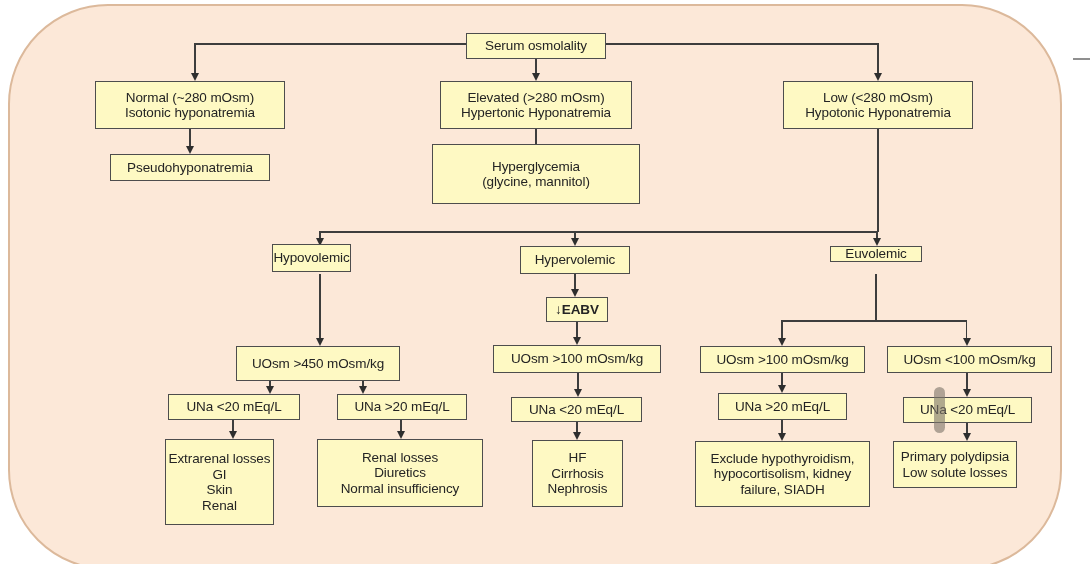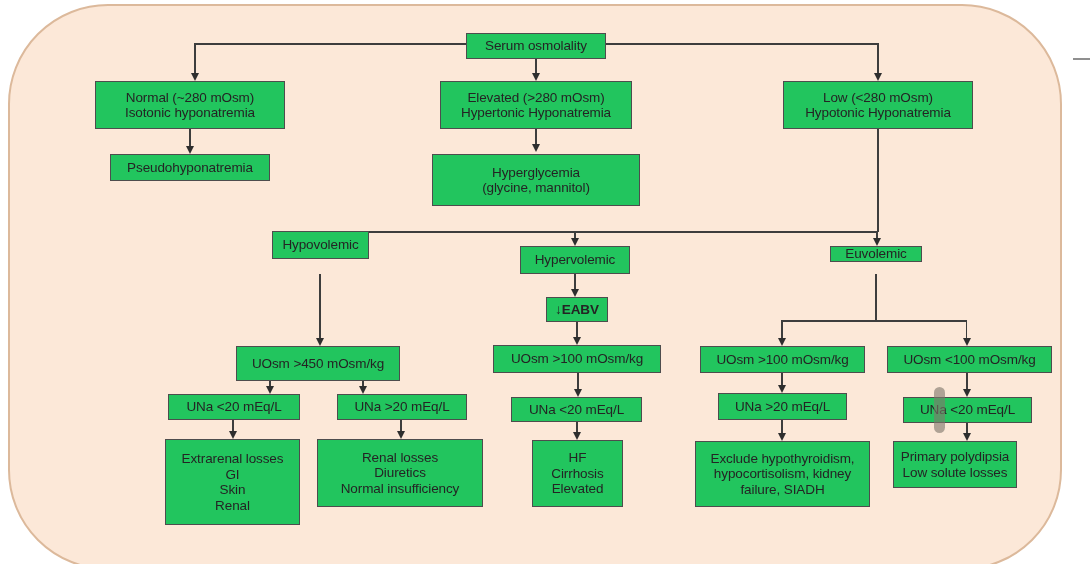--- a/index.html
+++ b/index.html
@@ -8,21 +8,21 @@
     background:#ffffff;
     font-family:"Liberation Sans","DejaVu Sans",sans-serif;
     color:#242424;
   }
   .panel{
     position:absolute;left:8px;top:4px;width:1054px;height:566px;
     background:#fce8d8;border:2px solid #dcb99b;border-radius:100px;
     box-sizing:border-box;
   }
   .node{
-    position:absolute;background:#22c55e;border:1.5px solid #4d4d4d;
+    position:absolute;background:#fef9c3;border:1.5px solid #4d4d4d;
     box-sizing:border-box;display:flex;flex-direction:column;
     justify-content:center;align-items:center;text-align:center;
     font-size:13.5px;line-height:15.5px;letter-spacing:-0.1px;
     white-space:nowrap;
   }
   .hline{position:absolute;height:1.5px;background:#3d3d3d;}
   .vline{position:absolute;width:1.5px;background:#3d3d3d;}
   .arr{
     position:absolute;width:0;height:0;
     border-left:4.5px solid transparent;border-right:4.5px solid transparent;
@@ -113,26 +113,26 @@
 
 <div class="node" style="left:783px;top:81px;width:190px;height:48px">
   <div>Low (&lt;280 mOsm)</div>
   <div>Hypotonic Hyponatremia</div>
 </div>
 
 <div class="node" style="left:110px;top:154px;width:160px;height:27px">
   <div>Pseudohyponatremia</div>
 </div>
 
-<div class="node" style="left:432px;top:154px;width:208px;height:52px">
+<div class="node" style="left:432px;top:144px;width:208px;height:60px">
   <div>Hyperglycemia</div>
   <div>(glycine, mannitol)</div>
 </div>
 
-<div class="node" style="left:272px;top:231px;width:97px;height:28px">
+<div class="node" style="left:272px;top:244px;width:79px;height:28px">
   <div>Hypovolemic</div>
 </div>
 
 <div class="node" style="left:520px;top:246px;width:110px;height:28px">
   <div>Hypervolemic</div>
 </div>
 
 <div class="node" style="left:830px;top:246px;width:92px;height:16px">
   <div>Euvolemic</div>
 </div>
@@ -146,21 +146,21 @@
 </div>
 
 <div class="node" style="left:168px;top:394px;width:132px;height:26px">
   <div>UNa &lt;20 mEq/L</div>
 </div>
 
 <div class="node" style="left:337px;top:394px;width:130px;height:26px">
   <div>UNa &gt;20 mEq/L</div>
 </div>
 
-<div class="node" style="left:165px;top:439px;width:135px;height:86px">
+<div class="node" style="left:165px;top:439px;width:109px;height:86px">
   <div>Extrarenal losses</div>
   <div>GI</div>
   <div>Skin</div>
   <div>Renal</div>
 </div>
 
 <div class="node" style="left:317px;top:439px;width:166px;height:68px">
   <div>Renal losses</div>
   <div>Diuretics</div>
   <div>Normal insufficiency</div>
@@ -170,21 +170,21 @@
   <div>UOsm &gt;100 mOsm/kg</div>
 </div>
 
 <div class="node" style="left:511px;top:397px;width:131px;height:25px">
   <div>UNa &lt;20 mEq/L</div>
 </div>
 
 <div class="node" style="left:532px;top:440px;width:91px;height:67px">
   <div>HF</div>
   <div>Cirrhosis</div>
-  <div>Elevated</div>
+  <div>Nephrosis</div>
 </div>
 
 <div class="node" style="left:700px;top:346px;width:165px;height:27px">
   <div>UOsm &gt;100 mOsm/kg</div>
 </div>
 
 <div class="node" style="left:718px;top:393px;width:129px;height:27px">
   <div>UNa &gt;20 mEq/L</div>
 </div>
 

